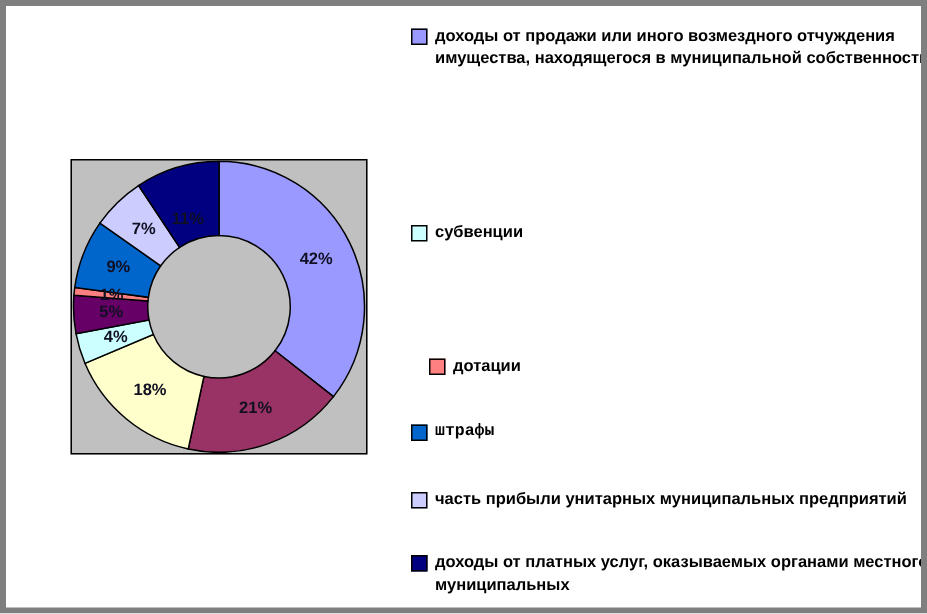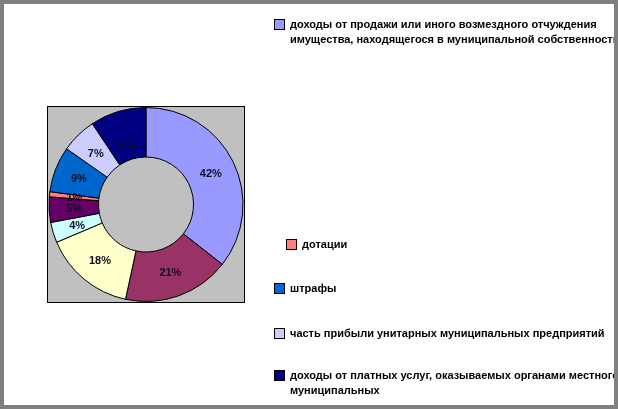--- a/index.html
+++ b/index.html
@@ -68,27 +68,33 @@
       <span class="slice-label" style="left: 77.2px; top: 39px;">11%</span>
     </div>
   <div class="legend">
       <div class="legend-item" style="top: 13px;">
         <span class="legend-swatch" style="background: rgb(153, 153, 255);"></span>
         <div class="legend-text">
           <div>доходы от продажи или иного возмездного отчуждения</div>
           <div>имущества, находящегося в муниципальной собственности;</div>
         </div>
       </div>
+      <div class="legend-item" style="top: 144px;">
+        <span class="legend-swatch" style="background: rgb(204, 255, 255);"></span>
+        <div class="legend-text">
+          <div>субвенции</div>
+        </div>
+      </div>
       <div class="legend-item" style="top: 233px; margin-left: 12px;">
         <span class="legend-swatch" style="background: rgb(255, 128, 128);"></span>
         <div class="legend-text">
           <div>дотации</div>
         </div>
       </div>
-      <div class="legend-item" style="top: 277px;">
+      <div class="legend-item" style="top: 277px; font-family: Liberation Mono, monospace;">
         <span class="legend-swatch" style="background: rgb(0, 102, 204);"></span>
         <div class="legend-text">
           <div>штрафы</div>
         </div>
       </div>
       <div class="legend-item" style="top: 322px;">
         <span class="legend-swatch" style="background: rgb(204, 204, 255);"></span>
         <div class="legend-text">
           <div>часть прибыли унитарных муниципальных предприятий</div>
         </div>

